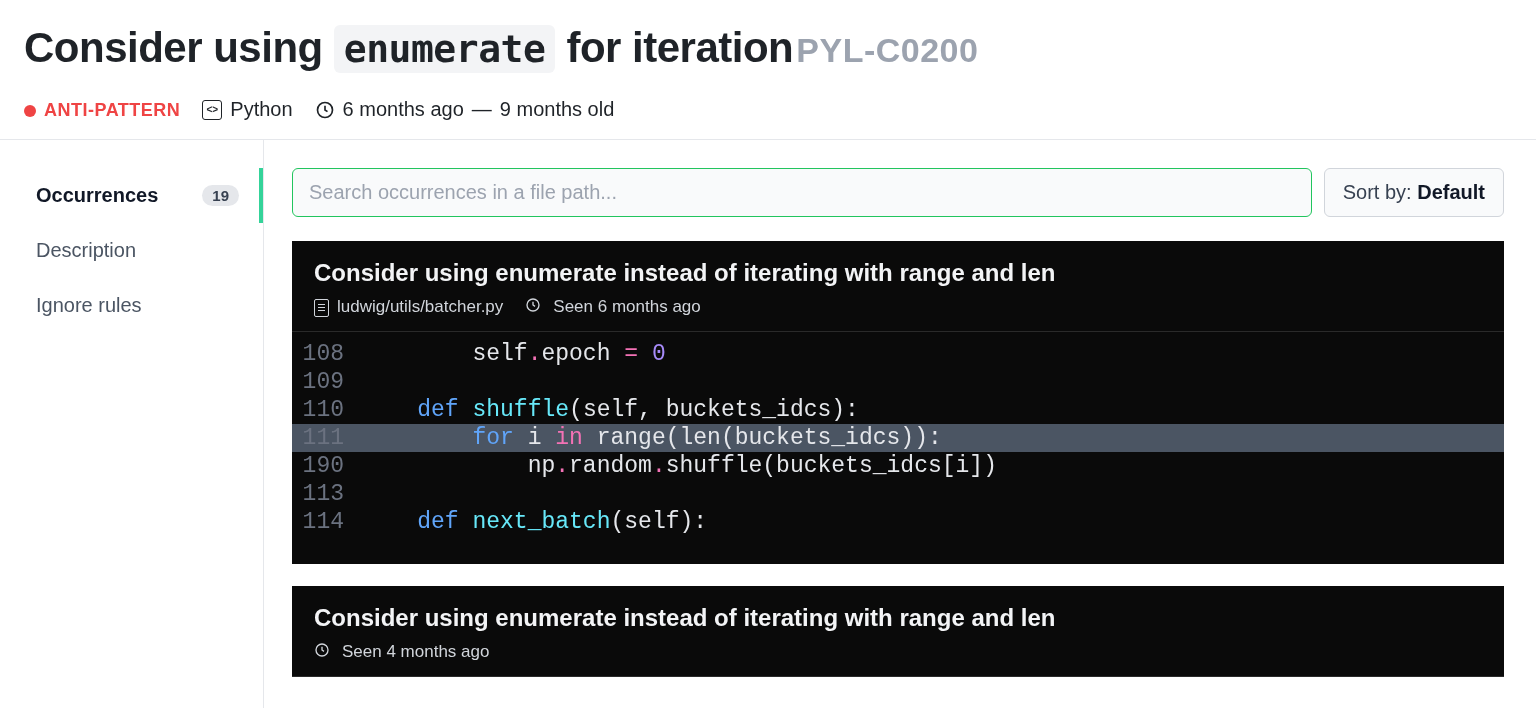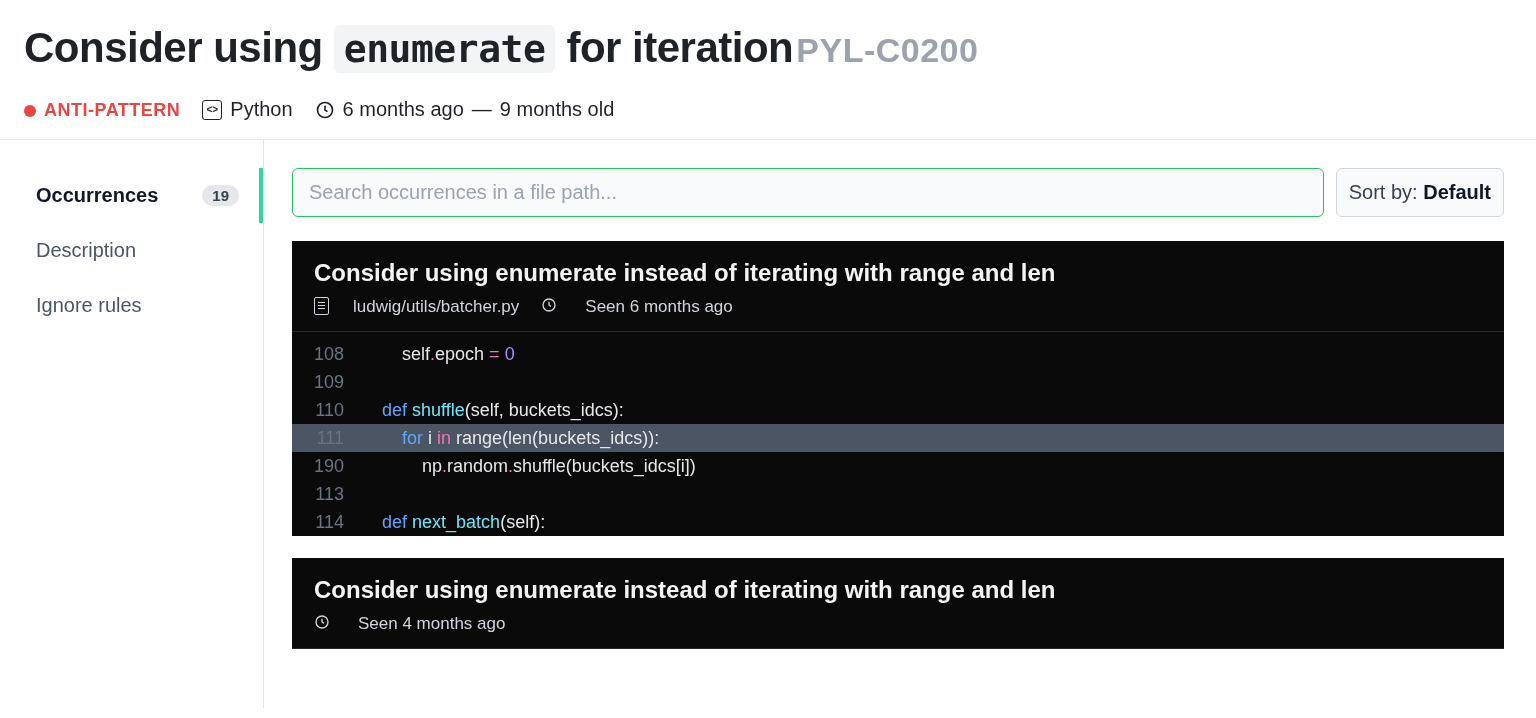--- a/index.html
+++ b/index.html
@@ -129,21 +129,21 @@
     flex: 1;
     padding: 12px 16px;
     font-size: 20px;
     border: 1px solid #22c55e;
     border-radius: 6px;
     background: #f9fafb;
     color: #6b7280;
   }
   .search::placeholder { color: #9ca3af; }
   .sort-btn {
-    padding: 12px 12px;
+    padding: 12px 18px;
     font-size: 20px;
     border: 1px solid #d1d5db;
     border-radius: 6px;
     background: #f9fafb;
     cursor: pointer;
     white-space: nowrap;
   }
   .sort-btn .label { color: #374151; }
   .sort-btn .value { font-weight: 700; color: #111827; }
   .occurrence {
@@ -164,43 +164,43 @@
   }
   .occ-meta {
     display: flex;
     align-items: center;
     gap: 22px;
     font-size: 17px;
     color: #d1d5db;
   }
   .occ-meta-item {
     display: flex;
-    align-items: flex-start;
-    gap: 24px;
+    align-items: flex-end;
+    gap: 8px;
   }
   .file-icon {
     width: 15px;
     height: 18px;
     border: 1.5px solid #d1d5db;
     border-radius: 2px;
     position: relative;
     display: inline-block;
   }
   .file-icon::after {
     content: "";
     position: absolute;
     left: 3px; right: 3px; top: 4px;
     height: 1.2px; background: #d1d5db;
     box-shadow: 0 3px 0 #d1d5db, 0 6px 0 #d1d5db;
   }
   .code-block {
-    font-family: Liberation Sans, sans-serif;
-    font-size: 18px;
+    font-family: Liberation Mono, monospace;
+    font-size: 23px;
     line-height: 28px;
-    padding: 8px 0 0 0;
+    padding: 8px 0 28px 0;
   }
   .code-line {
     display: flex;
   }
   .code-line.hl {
     background: #4b5563;
   }
   .line-no {
     width: 70px;
     text-align: right;

